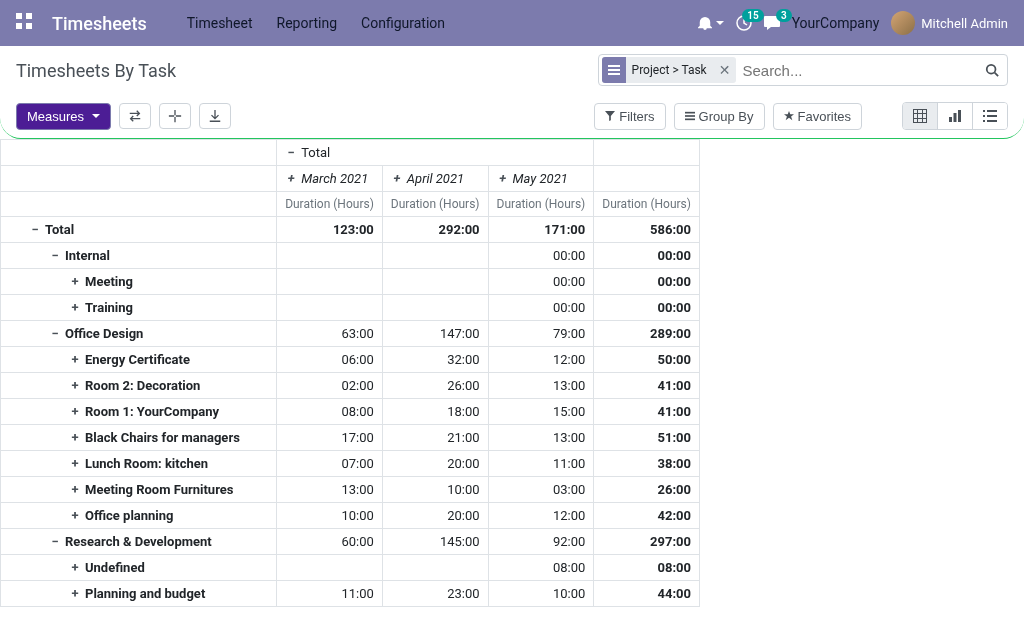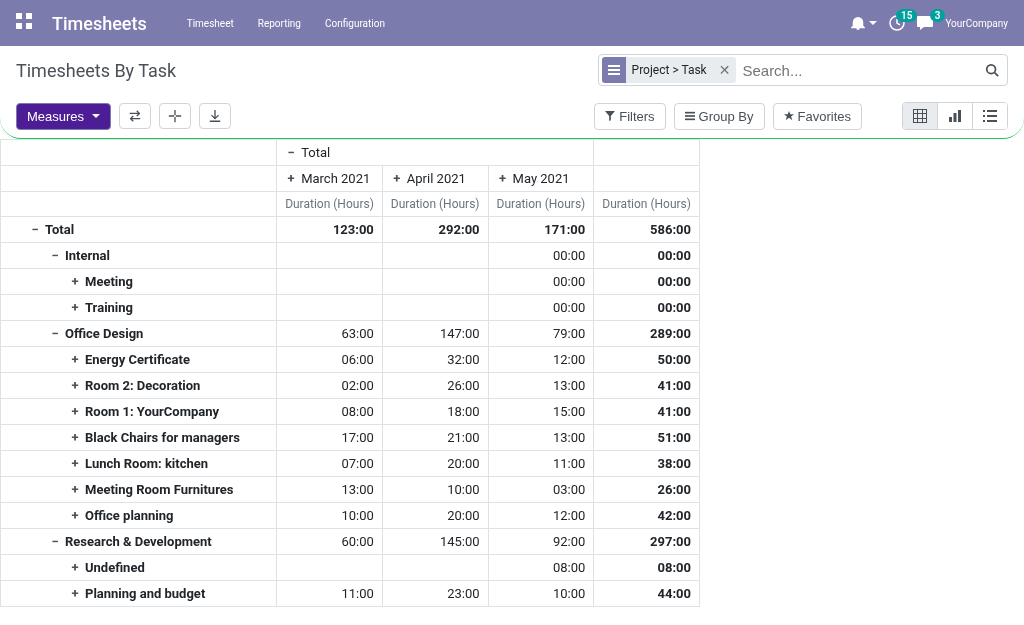--- a/index.html
+++ b/index.html
@@ -3,21 +3,21 @@
   <meta charset="utf-8">
   <style>
     * { margin: 0; padding: 0; box-sizing: border-box; }
     body { font-family: -apple-system, BlinkMacSystemFont, "Segoe UI", Roboto, sans-serif; font-size: 13px; color: #212529; background: #fff; }
     
     
     .navbar { background: #7c7bad; color: #fff; display: flex; align-items: center; height: 46px; padding: 0 16px; }
     .navbar .apps-icon { width: 20px; height: 20px; margin-right: 16px; cursor: pointer; }
     .navbar .brand { font-size: 18px; font-weight: 500; margin-right: 40px; }
     .navbar .nav-links { display: flex; gap: 24px; }
-    .navbar .nav-link { color: #ffffff; cursor: pointer; font-size: 10px; }
+    .navbar .nav-link { color: #0f172a; cursor: pointer; font-size: 14px; }
     .navbar .spacer { flex: 1; }
     .navbar .right { display: flex; align-items: center; gap: 12px; }
     .navbar .icon-btn { position: relative; cursor: pointer; display: flex; align-items: center; }
     .badge { position: absolute; top: -6px; right: -12px; background: #00a09d; color: #fff; font-size: 10px; border-radius: 10px; padding: 1px 5px; font-weight: 600; }
     .avatar { width: 24px; height: 24px; border-radius: 50%; background: linear-gradient(135deg,#d4a574,#8b6f47); margin-right: 6px; display:inline-block; }
     .user-block { display: flex; align-items: center; cursor: pointer; }
     
     
     .control-panel { border-bottom: 1px solid #22c55e; border-radius: 21px; }
     .cp-top { display: flex; align-items: center; padding: 8px 16px; gap: 12px; }
@@ -49,21 +49,21 @@
     .pivot .measure-header { color: #6c757d; font-size: 12px; text-align: right; }
     .pivot tbody td { text-align: right; }
     .pivot .row-header { text-align: left; background: #fff; cursor: pointer; }
     .pivot .bold td, .pivot .bold th { font-weight: 700; }
     .pivot .total-col { font-weight: 700; }
     .expand-icon { display: inline-block; width: 12px; text-align: center; margin-right: 4px; cursor: pointer; font-weight: bold; color: #495057; }
     .indent-1 { padding-left: 28px !important; }
     .indent-2 { padding-left: 48px !important; }
     .indent-3 { padding-left: 68px !important; }
     .col-label { width: 278px; }
-    .col-data { width: 105px; }
+    .col-data { width: 105px; font-style: italic; }
     
     svg { display: block; }
     .caret-down::after { content: ""; display:inline-block; margin-left:4px; border-left:4px solid transparent; border-right:4px solid transparent; border-top:4px solid currentColor; vertical-align: middle; }
   </style>
 </head>
 <body>
 
 <div class="navbar">
   <span class="apps-icon">
     <svg viewBox="0 0 16 16" width="16" height="16" fill="#fff">
@@ -93,20 +93,24 @@
         </svg>
       <span class="badge">15</span>
     </span>
     <span class="icon-btn">
       <svg viewBox="0 0 16 16" width="16" height="16" fill="#fff">
           <path d="M0 2v9a1 1 0 001 1h2v3l4-3h8a1 1 0 001-1V2a1 1 0 00-1-1H1a1 1 0 00-1 1z"></path>
         </svg>
       <span class="badge">3</span>
     </span>
     <span class="nav-link">YourCompany</span>
+    <span class="user-block">
+      <span class="avatar"></span>
+      <span>Mitchell Admin</span>
+    </span>
   </div>
 </div>
 
 <div class="control-panel">
   <div class="cp-top">
     <div class="breadcrumb">Timesheets By Task</div>
     <div class="cp-top-spacer"></div>
     <div class="search-container">
       <div class="search-facet">
         <span class="facet-icon">

